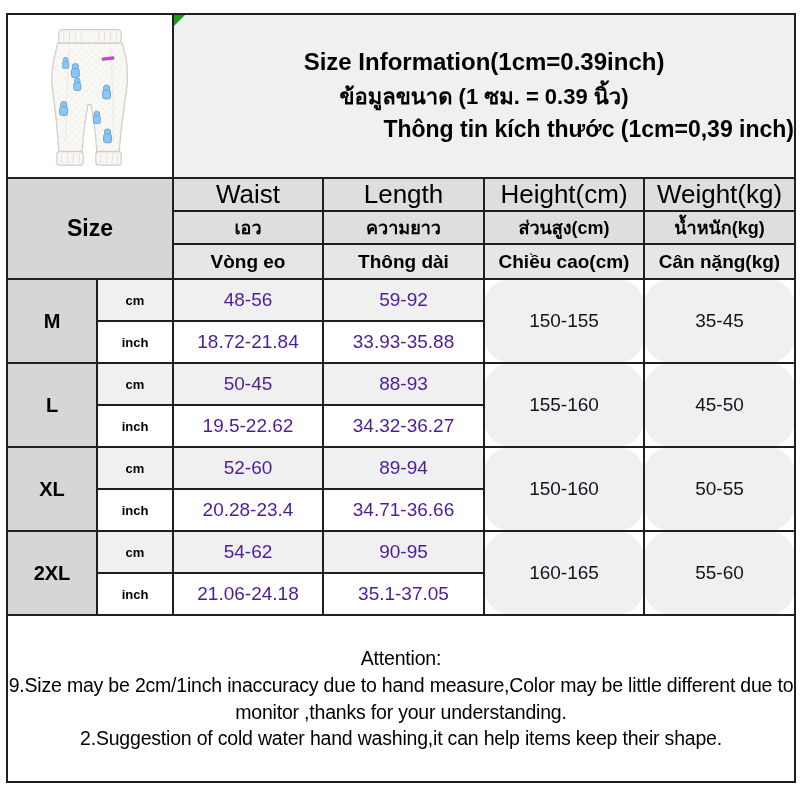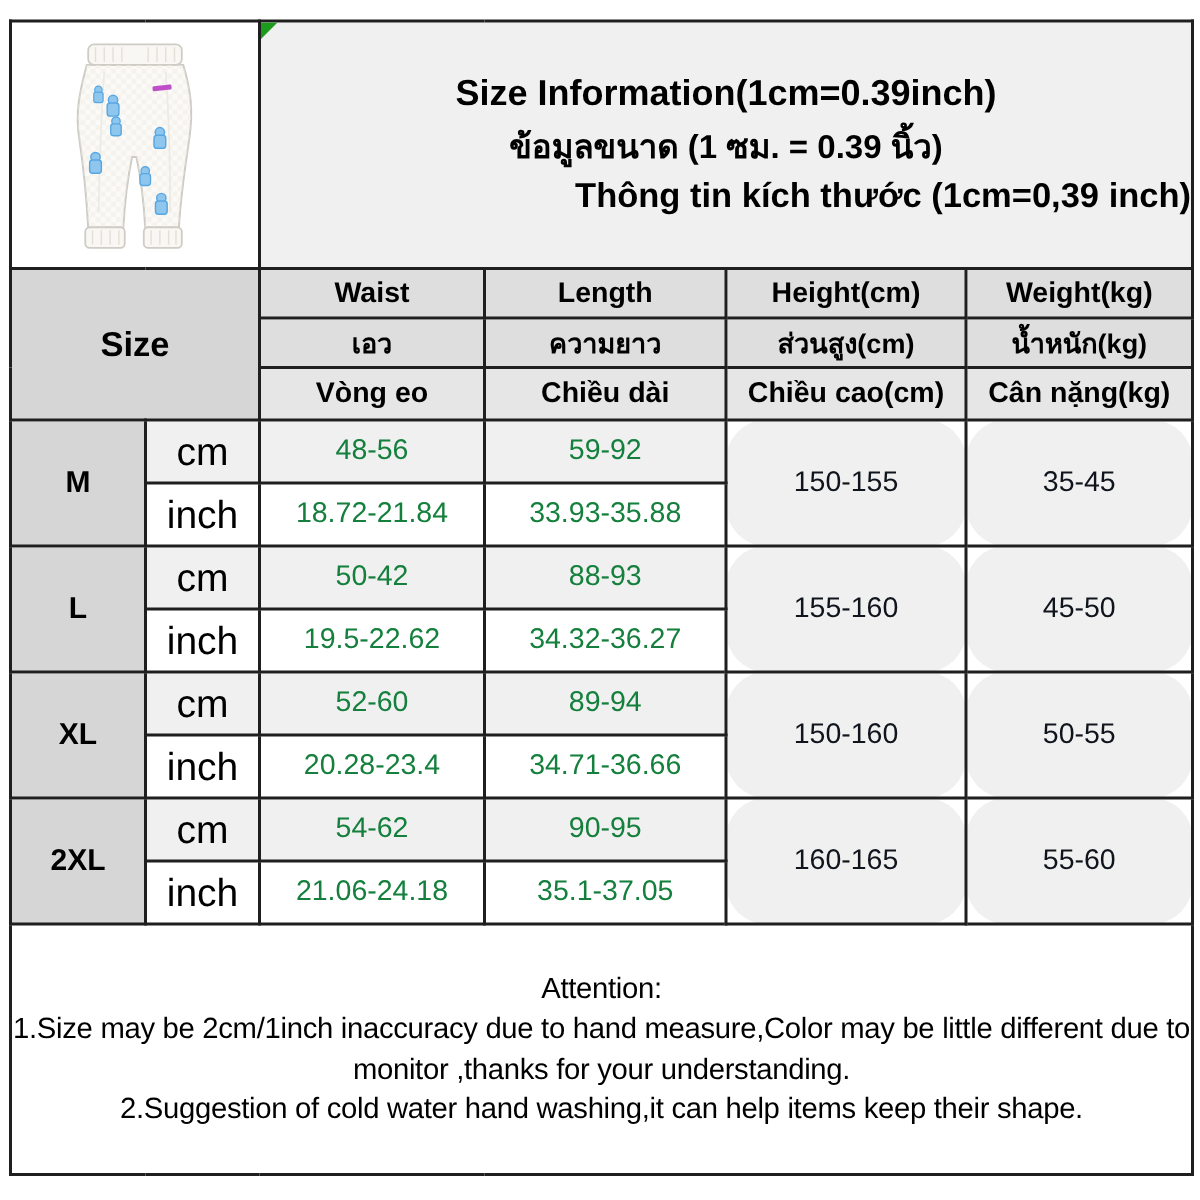--- a/index.html
+++ b/index.html
@@ -29,29 +29,29 @@
   .title-en{font-size:24px;font-weight:bold;line-height:1.45;}
   .title-th{font-size:22px;font-weight:bold;line-height:1.5;text-align:center;}
   .title-vi{font-size:23px;font-weight:bold;line-height:1.45;text-align:right;}
   .corner-flag{
     position:absolute;left:0;top:0;width:0;height:0;
     border-top:11px solid #1d9b1d;border-right:11px solid transparent;
   }
   tr.hdr{height:33px;}
   tr.hdr-last{height:35px;}
   td.size-head{background:#d6d6d6;font-size:23px;font-weight:bold;}
-  td.hcell{background:#dedede;font-size:19px;font-weight:bold;}
+  td.hcell{background:#dedede;font-size:26px;font-weight:normal;}
   td.hcell-th{background:#dedede;font-size:18px;font-weight:bold;}
   td.hcell-vi{background:#e6e6e6;font-size:19px;font-weight:bold;}
 
   tr.r-cm{height:42px;}
   tr.r-inch{height:42px;}
   td.size-label{background:#d6d6d6;font-size:20px;font-weight:bold;}
-  td.unit{font-size:26px;font-weight:normal;}
-  td.val{font-size:19px;font-weight:400;color:#15803d;}
+  td.unit{font-size:13px;font-weight:bold;}
+  td.val{font-size:19px;font-weight:400;color:#4c1d95;}
   td.bg-cm{background:#f0f0f0;}
   td.bg-inch{background:#ffffff;}
   td.merged{background:#f0f0f0;font-size:19px;font-weight:400;color:#10141c;border-radius:27px;}
 
   tr.attention-row{height:167px;}
   td.attention-cell{
     background:#ffffff;text-align:left;vertical-align:top;
     padding:2px 6px 0 4px;
   }
   .att-line{font-size:19.5px;line-height:1.38;letter-spacing:-0.2px;}
@@ -168,21 +168,21 @@
       <td class="hcell">Weight(kg)</td>
     </tr>
     <tr class="hdr">
       <td class="hcell-th">เอว</td>
       <td class="hcell-th">ความยาว</td>
       <td class="hcell-th">ส่วนสูง(cm)</td>
       <td class="hcell-th">น้ำหนัก(kg)</td>
     </tr>
     <tr class="hdr hdr-last">
       <td class="hcell-vi">Vòng eo</td>
-      <td class="hcell-vi">Chiều dài</td>
+      <td class="hcell-vi">Thông dài</td>
       <td class="hcell-vi">Chiều cao(cm)</td>
       <td class="hcell-vi">Cân nặng(kg)</td>
     </tr>
 
     <tr class="r-cm">
       <td class="size-label" rowspan="2">M</td>
       <td class="unit bg-cm">cm</td>
       <td class="val bg-cm">48-56</td>
       <td class="val bg-cm">59-92</td>
       <td class="merged" rowspan="2">150-155</td>
@@ -190,21 +190,21 @@
     </tr>
     <tr class="r-inch">
       <td class="unit bg-inch">inch</td>
       <td class="val bg-inch">18.72-21.84</td>
       <td class="val bg-inch">33.93-35.88</td>
     </tr>
 
     <tr class="r-cm">
       <td class="size-label" rowspan="2">L</td>
       <td class="unit bg-cm">cm</td>
-      <td class="val bg-cm">50-42</td>
+      <td class="val bg-cm">50-45</td>
       <td class="val bg-cm">88-93</td>
       <td class="merged" rowspan="2">155-160</td>
       <td class="merged" rowspan="2">45-50</td>
     </tr>
     <tr class="r-inch">
       <td class="unit bg-inch">inch</td>
       <td class="val bg-inch">19.5-22.62</td>
       <td class="val bg-inch">34.32-36.27</td>
     </tr>
 
@@ -232,19 +232,19 @@
     </tr>
     <tr class="r-inch">
       <td class="unit bg-inch">inch</td>
       <td class="val bg-inch">21.06-24.18</td>
       <td class="val bg-inch">35.1-37.05</td>
     </tr>
 
     <tr class="attention-row">
       <td class="attention-cell" colspan="6">
         <div class="att-line">Attention:</div>
-        <div class="att-line">1.Size may be 2cm/1inch inaccuracy due to hand measure,Color may be little different due to monitor ,thanks for your understanding.</div>
+        <div class="att-line">9.Size may be 2cm/1inch inaccuracy due to hand measure,Color may be little different due to monitor ,thanks for your understanding.</div>
         <div class="att-line">2.Suggestion of cold water hand washing,it can help items keep their shape.</div>
       </td>
     </tr>
   </tbody>
     </table>
 </div>
 
 </body></html>

